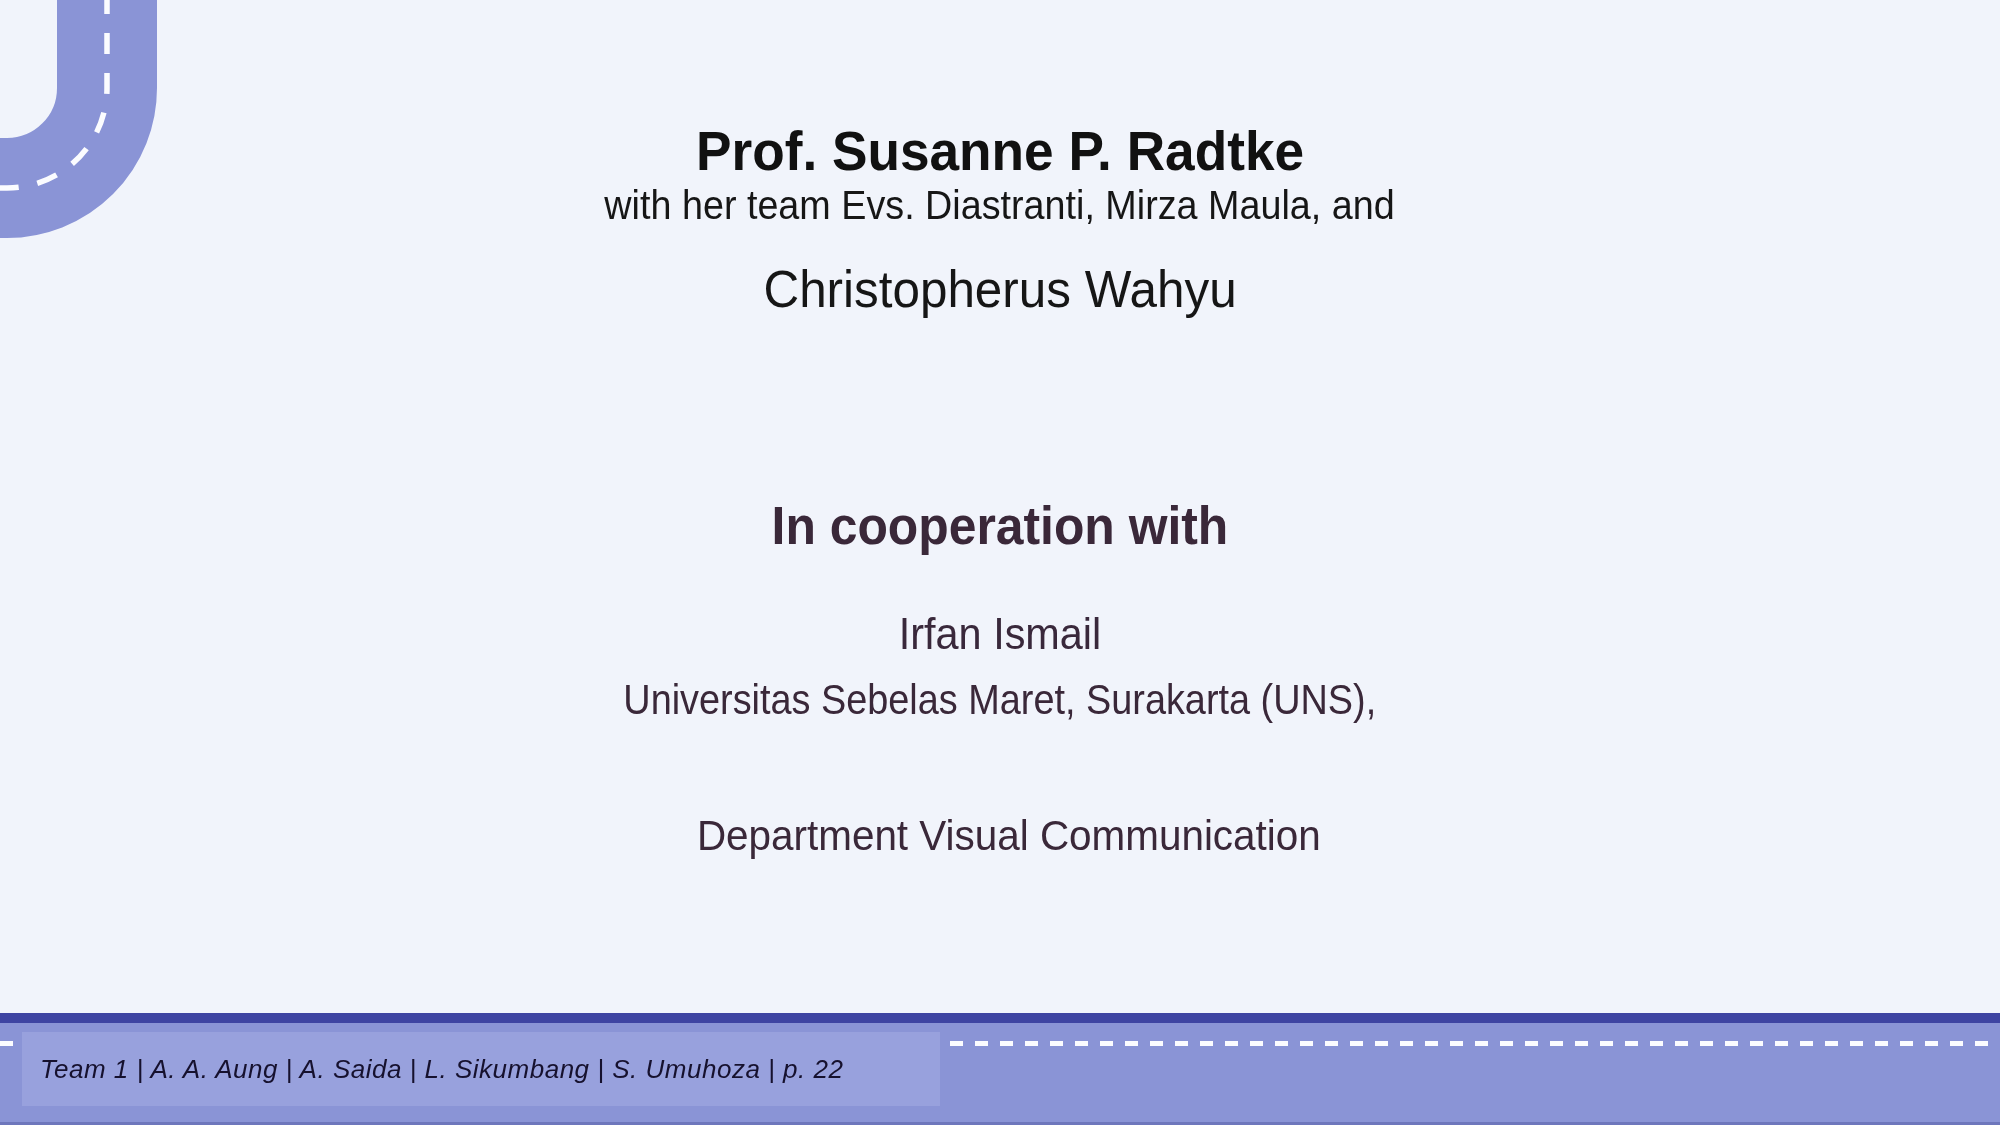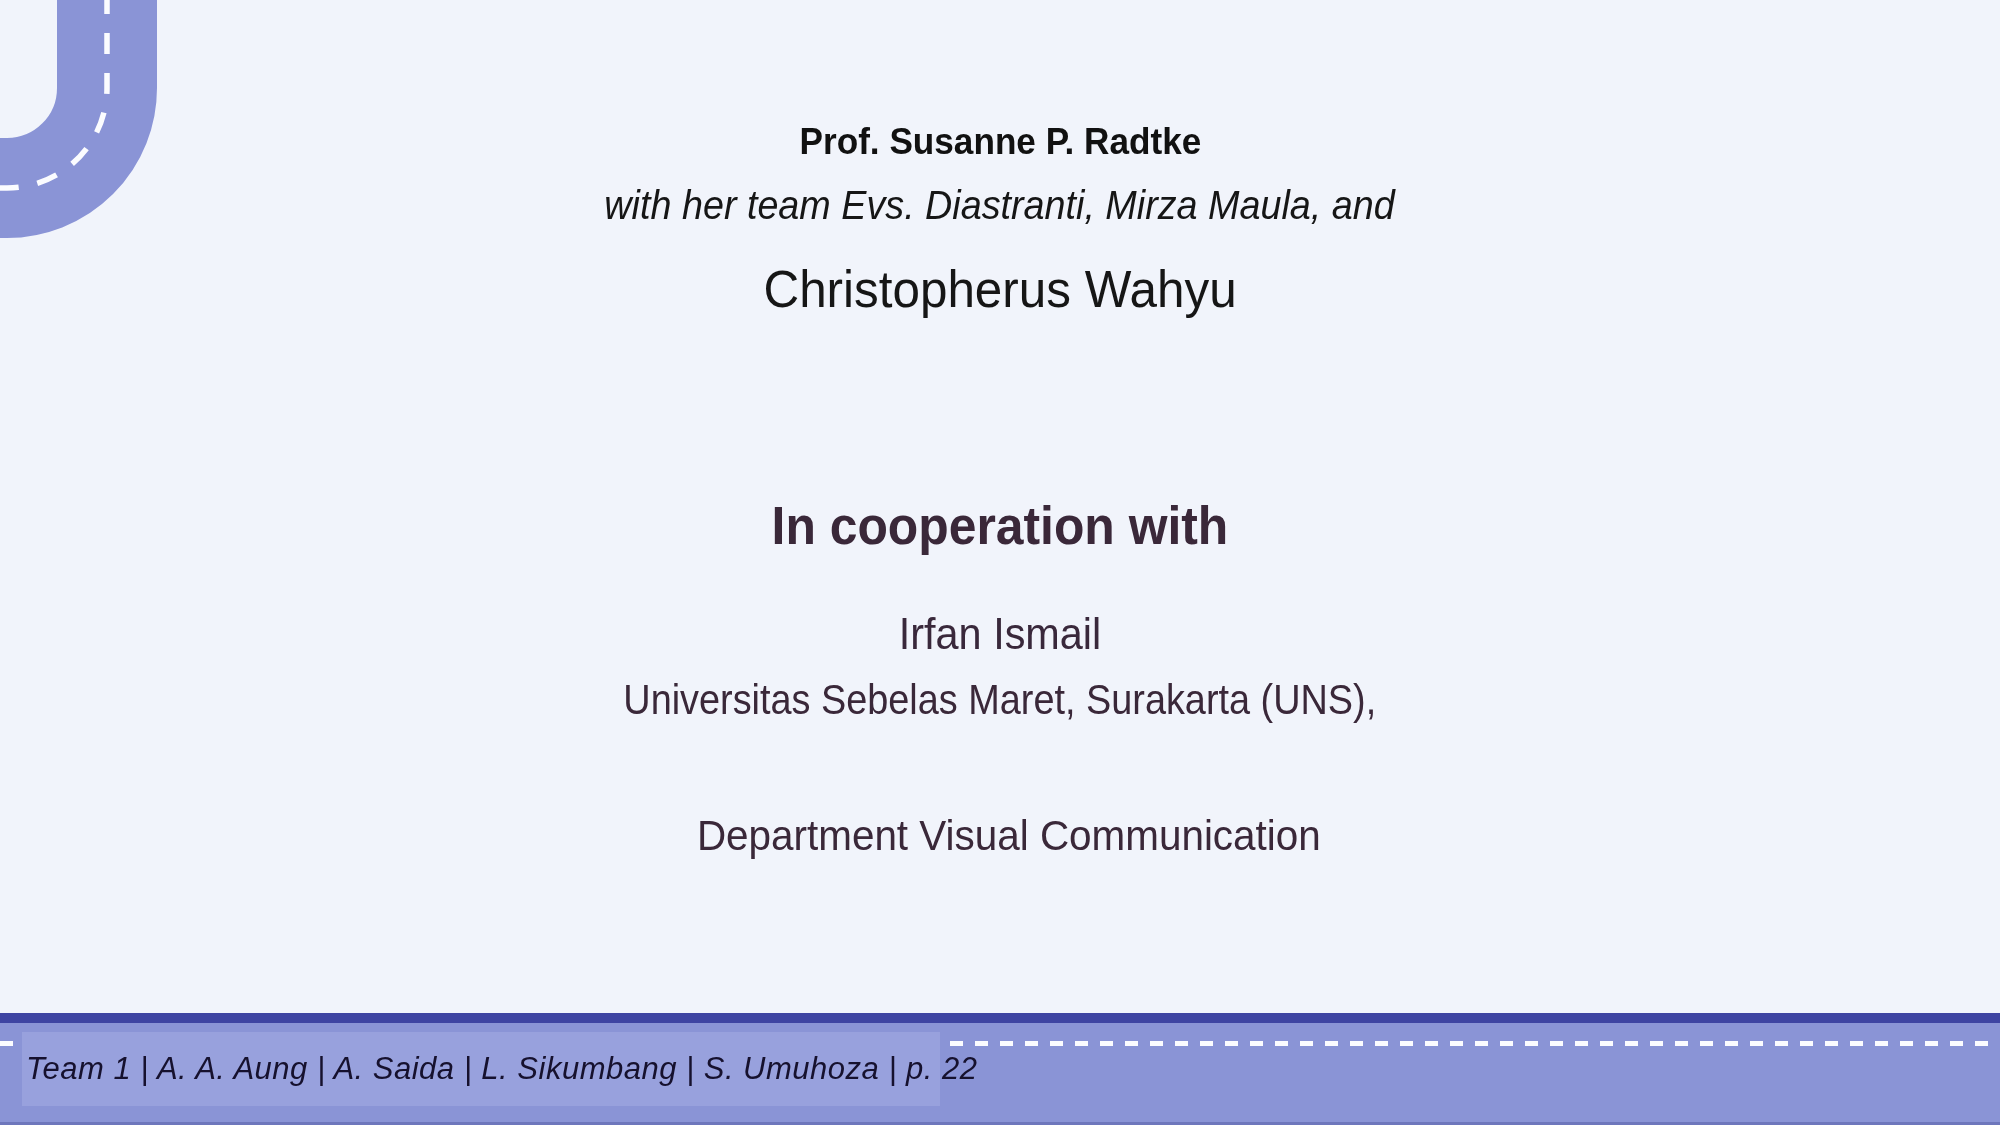--- a/index.html
+++ b/index.html
@@ -36,22 +36,22 @@
   .line > span {
     display: inline-block;
     white-space: nowrap;
     transform-origin: 50% 50%;
   }
   .s88 { transform: scaleX(0.88); }
   .s92 { transform: scaleX(0.92); }
   .s94 { transform: scaleX(0.94); }
   .s95 { transform: scaleX(0.95); }
 
-  .t-title   { top: 123px; font-size: 37px; font-weight: bold; color: #111111; }
-  .t-team1   { top: 185px; font-size: 41px; color: #161616; font-style: italic; }
+  .t-title   { top: 123px; font-size: 56px; font-weight: bold; color: #111111; }
+  .t-team1   { top: 185px; font-size: 41px; color: #161616; }
   .t-team2   { top: 263px; font-size: 52px; color: #161616; }
   .t-coop    { top: 499px; font-size: 53px; color: #3A2839; font-weight: bold; }
   .t-partner { top: 611px; font-size: 45px; font-weight: normal; color: #39283B; }
   .t-aff1    { top: 678px; font-size: 43px; color: #3A2839; }
   .t-aff2    { top: 814px; font-size: 43px; color: #3A2839; padding-left: 9px; }
 
   
   .footer {
     position: absolute;
     left: 0;
@@ -83,23 +83,23 @@
     left: 22px;
     top: 9px;
     width: 918px;
     height: 74px;
     background: #98A1DD;
     display: flex;
     align-items: center;
   }
   .credits-text {
     font-style: italic;
-    font-size: 31px;
+    font-size: 26px;
     color: #16112E;
-    padding-left: 4px;
+    padding-left: 18px;
     letter-spacing: 0.5px;
     white-space: nowrap;
   }
 </style>
 </head>
 <body>
 
 <div class="slide">
 
   <svg class="road-corner" width="330" height="260" viewBox="0 0 330 260" aria-hidden="true">

